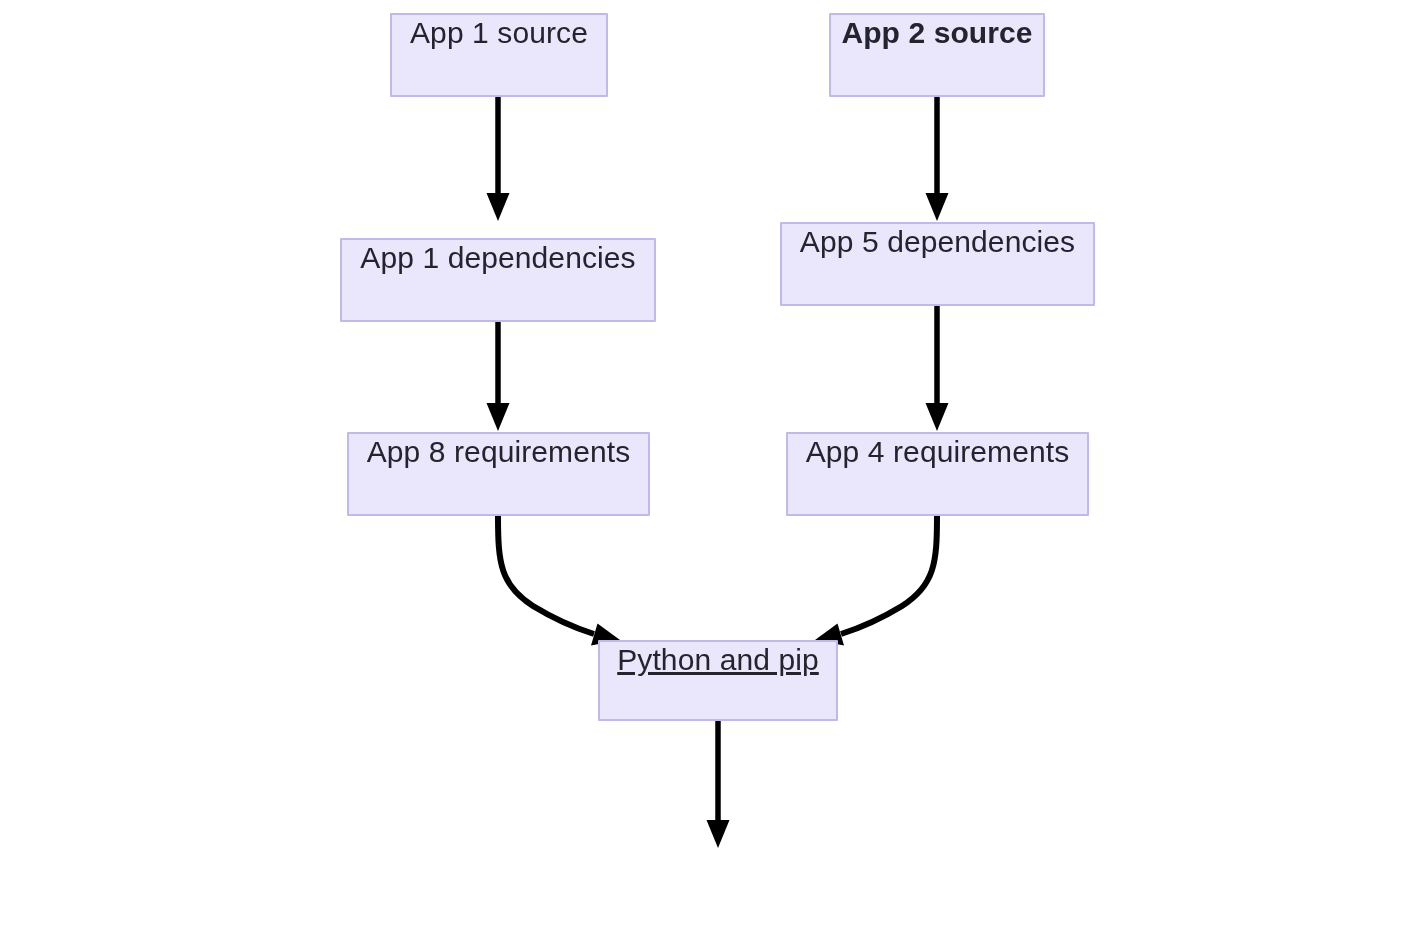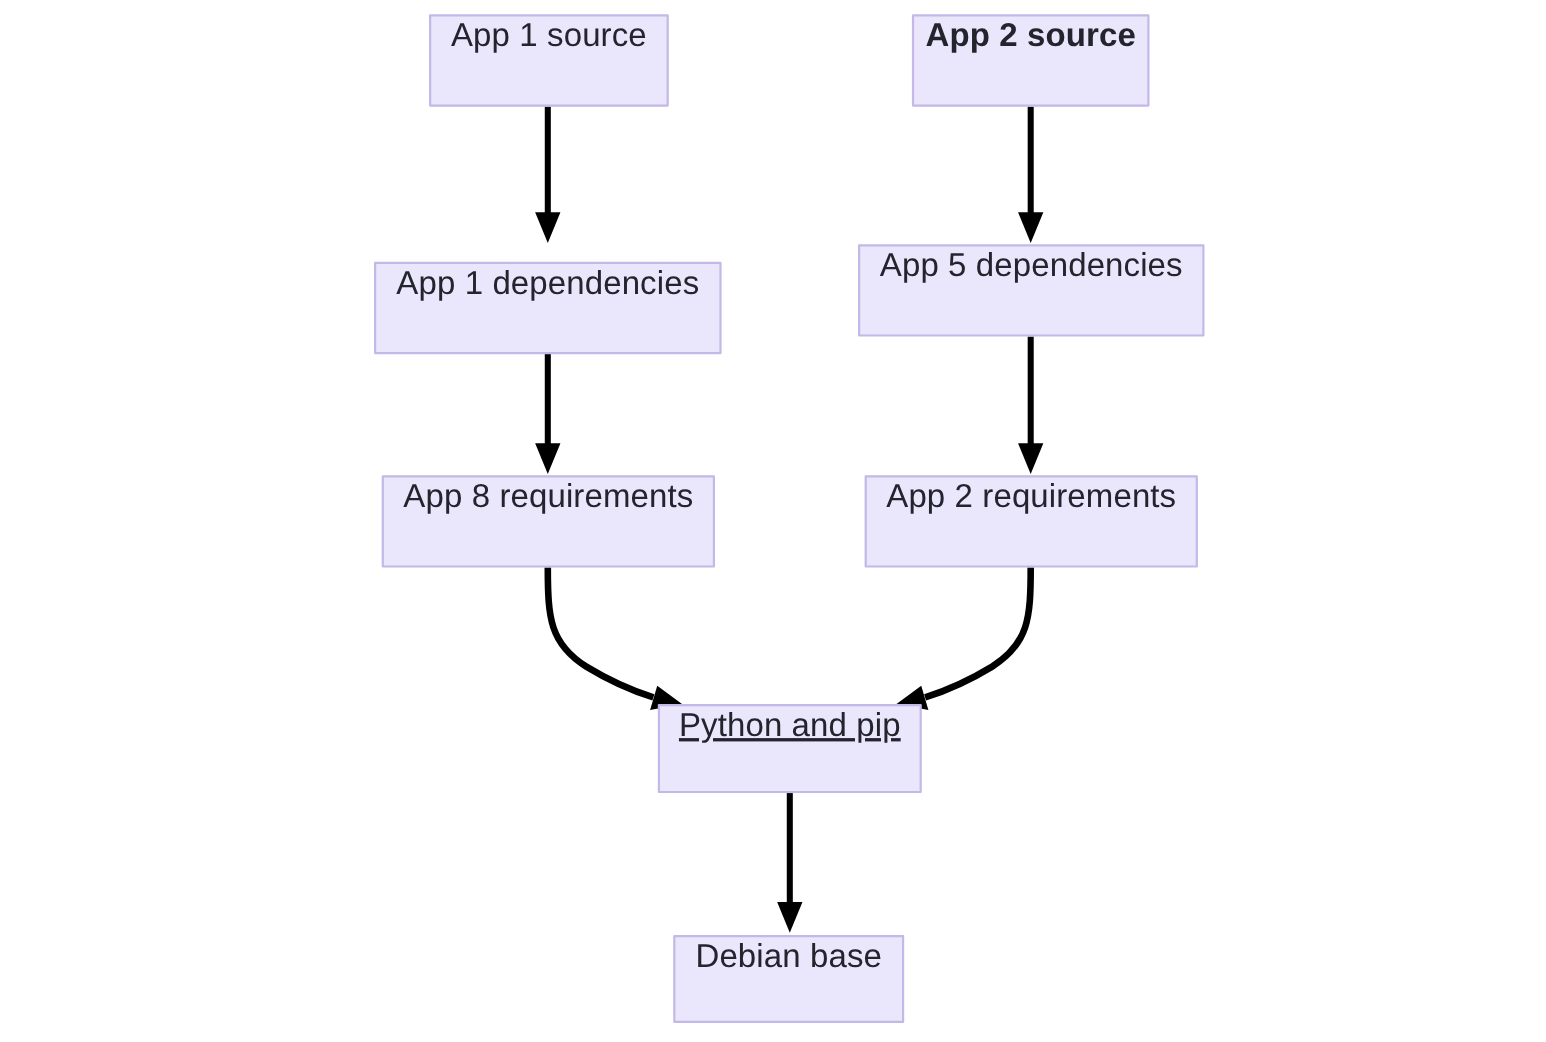--- a/index.html
+++ b/index.html
@@ -105,24 +105,21 @@
 
   <div class="node" style="left:780px; top:222px; width:315px; height:84px;">
     <span class="node-label">App 5 dependencies</span>
   </div>
 
   <div class="node" style="left:347px; top:432px; width:303px; height:84px;">
     <span class="node-label">App 8 requirements</span>
   </div>
 
   <div class="node" style="left:786px; top:432px; width:303px; height:84px;">
-    <span class="node-label">App 2 requirements</span>
+    <span class="node-label">App 4 requirements</span>
   </div>
 
   <div class="node" style="left:598px; top:640px; width:240px; height:81px;text-decoration:underline;">
     <span class="node-label">Python and pip</span>
   </div>
 
-  <div class="node" style="left:612px; top:850px; width:210px; height:80px;">
-    <span class="node-label">Debian base</span>
-  </div>
 
 </div>
 
 </body></html>

